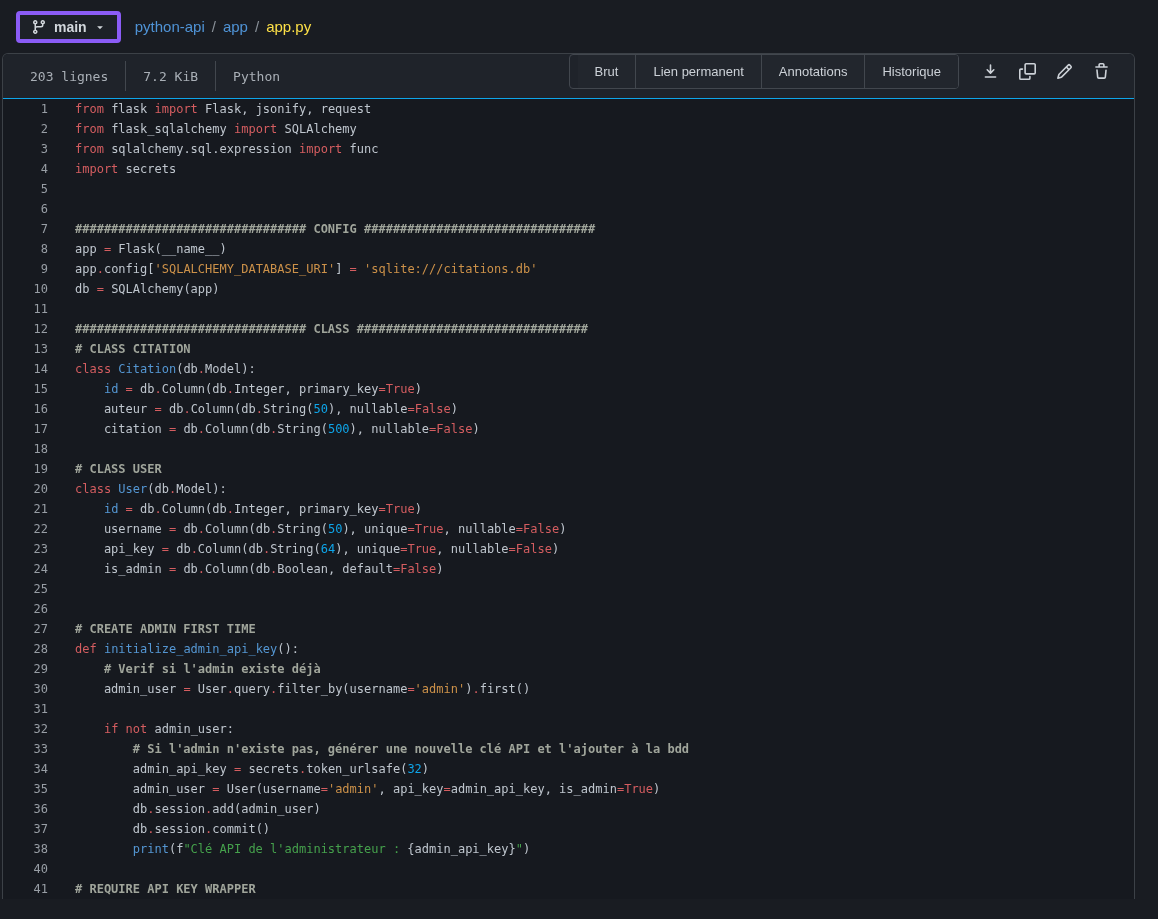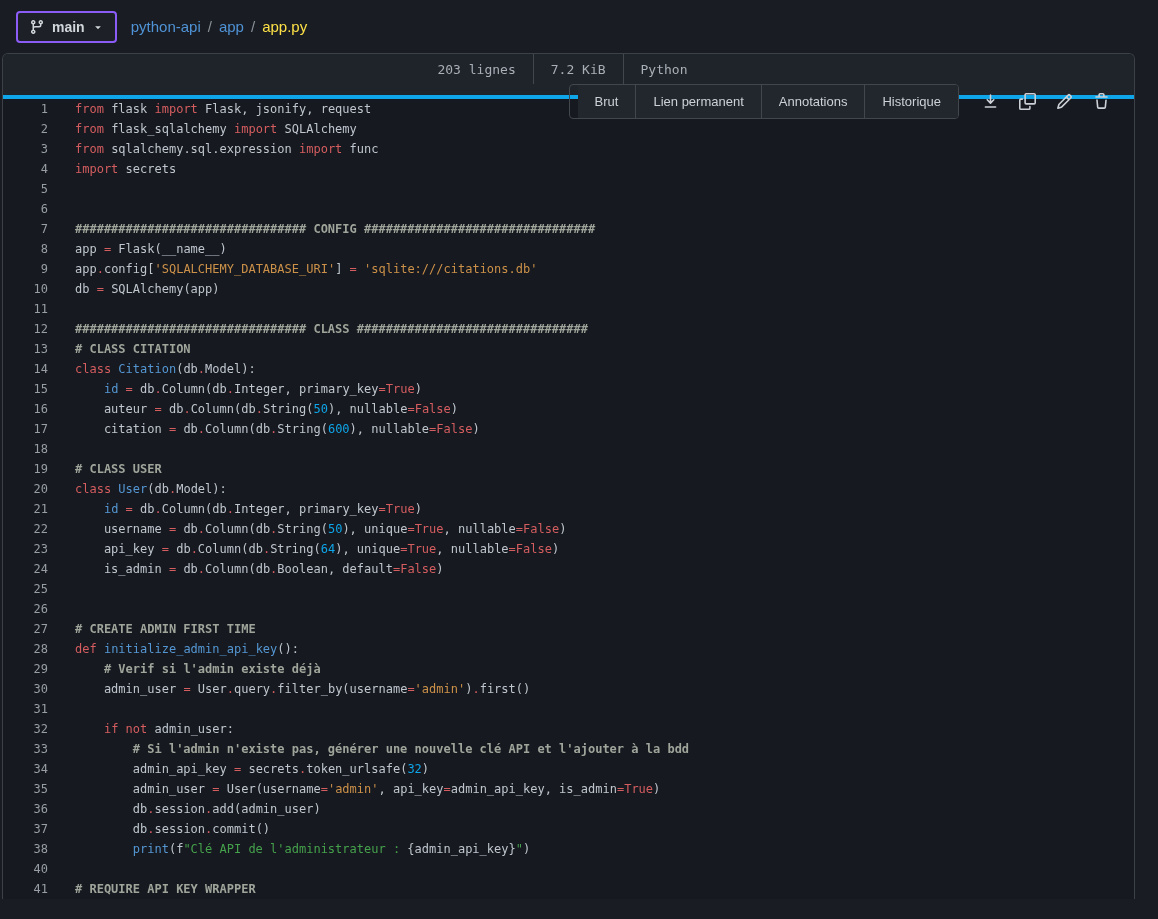--- a/index.html
+++ b/index.html
@@ -17,21 +17,21 @@
     align-items: center;
     padding: 0 16px;
     gap: 14px;
   }
   .branch-btn {
     display: inline-flex;
     align-items: center;
     gap: 7px;
     height: 32px;
     padding: 0 11px;
-    border: 2px solid #8b5cf6;
+    border: 4px solid #8b5cf6;
     border-radius: 4px;
     background: #1d2127;
     color: #d2d7dc;
     font-size: 14px;
     font-weight: bold;
     cursor: pointer;
   }
   .branch-btn svg { display: block; }
   .breadcrumb { font-size: 15px; display: flex; gap: 7px; align-items: center; }
   .breadcrumb .crumb-link { color: #4f93d6; text-decoration: none; cursor: pointer; }
@@ -43,25 +43,24 @@
     margin-left: 2px;
     width: 1133px;
     border: 1px solid #3c4147;
     border-bottom: none;
     border-radius: 6px 6px 0 0;
     overflow: hidden;
   }
   .file-header {
     height: 45px;
     background: #1f232a;
-    border-bottom: 4px solid #0ea5e9;
+    border-bottom: 1px solid #0ea5e9;
     display: flex;
-    align-items: center;
+    align-items: flex-start;
     padding: 0 22px 0 10px;
-    flex-direction: column;
   }
   .file-info {
     display: flex;
     align-items: center;
     height: 100%;
     font-family: "DejaVu Sans Mono", monospace;
     font-size: 13px;
     color: #a9afb6;
   }
   .file-info .info-item { padding: 0 17px; }
@@ -243,21 +242,21 @@
       <div class="code-row">
         <span class="ln">15</span>
         <span class="cl"><span class="p">    </span><span class="b">id</span><span class="p"> </span><span class="k">=</span><span class="p"> db</span><span class="k">.</span><span class="p">Column(db</span><span class="k">.</span><span class="p">Integer, primary_key</span><span class="k">=</span><span class="k">True</span><span class="p">)</span></span>
       </div>
       <div class="code-row">
         <span class="ln">16</span>
         <span class="cl"><span class="p">    auteur </span><span class="k">=</span><span class="p"> db</span><span class="k">.</span><span class="p">Column(db</span><span class="k">.</span><span class="p">String(</span><span class="n">50</span><span class="p">), nullable</span><span class="k">=</span><span class="k">False</span><span class="p">)</span></span>
       </div>
       <div class="code-row">
         <span class="ln">17</span>
-        <span class="cl"><span class="p">    citation </span><span class="k">=</span><span class="p"> db</span><span class="k">.</span><span class="p">Column(db</span><span class="k">.</span><span class="p">String(</span><span class="n">600</span><span class="p">), nullable</span><span class="k">=</span><span class="k">False</span><span class="p">)</span></span>
+        <span class="cl"><span class="p">    citation </span><span class="k">=</span><span class="p"> db</span><span class="k">.</span><span class="p">Column(db</span><span class="k">.</span><span class="p">String(</span><span class="n">500</span><span class="p">), nullable</span><span class="k">=</span><span class="k">False</span><span class="p">)</span></span>
       </div>
       <div class="code-row">
         <span class="ln">18</span>
         <span class="cl"></span>
       </div>
       <div class="code-row">
         <span class="ln">19</span>
         <span class="cl"><span class="c"># CLASS USER</span></span>
       </div>
       <div class="code-row">

